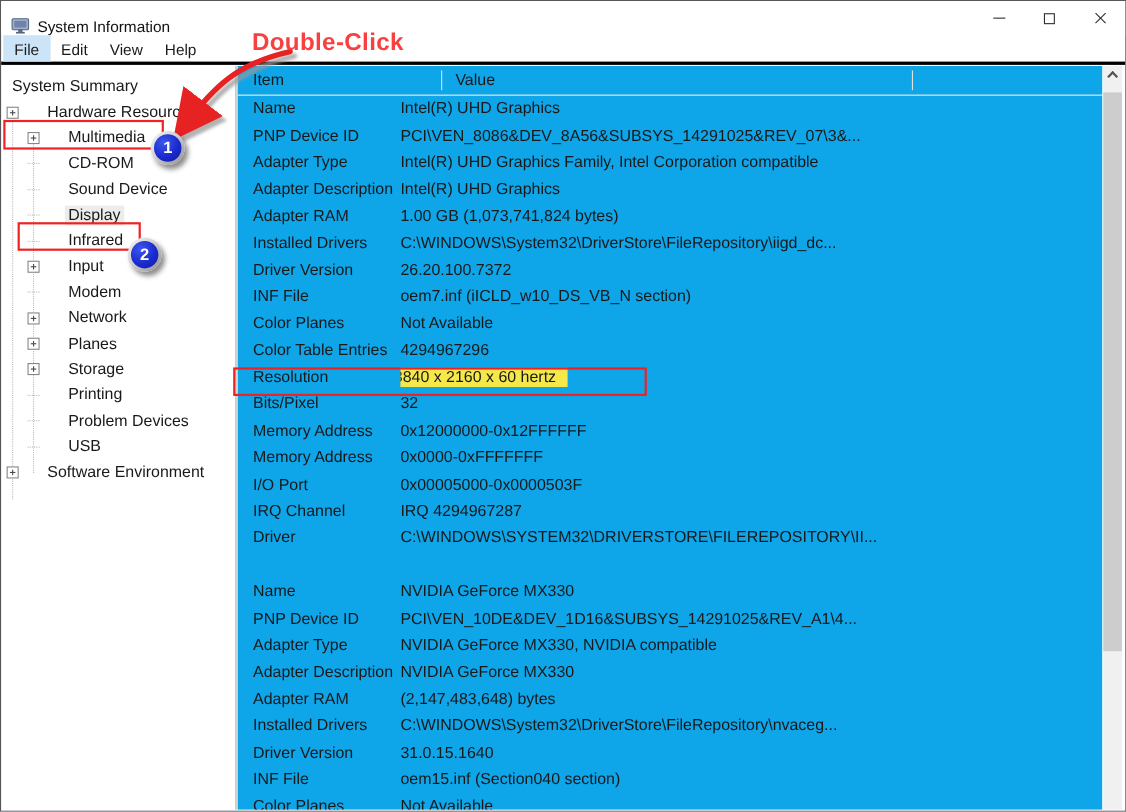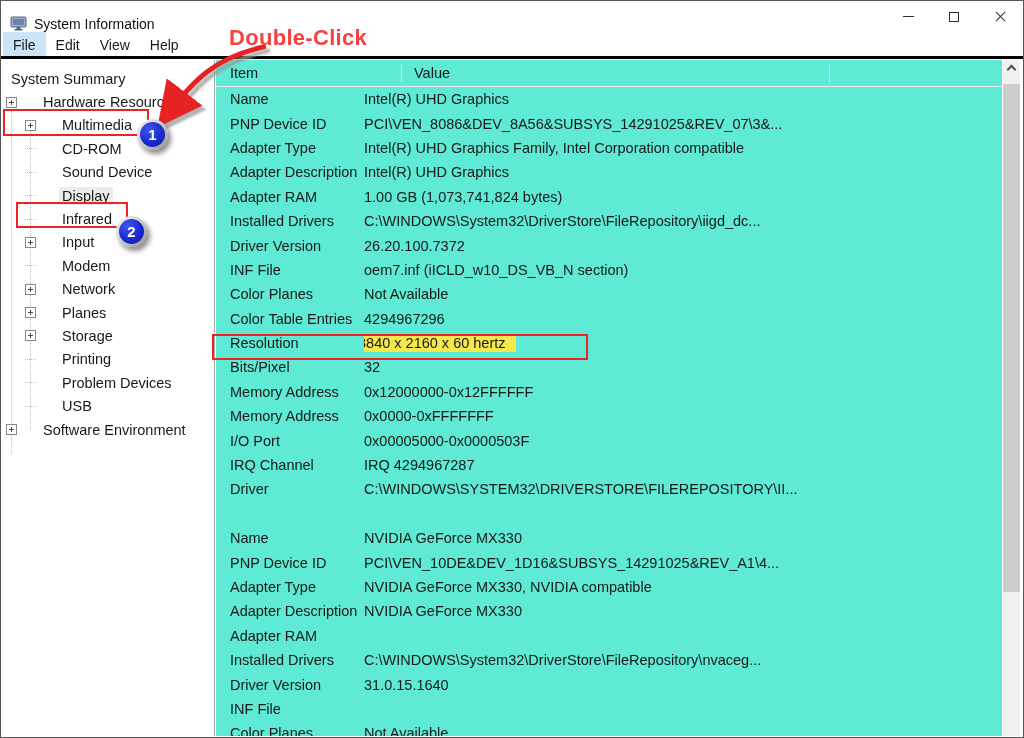--- a/index.html
+++ b/index.html
@@ -25,21 +25,21 @@
   .g-close i:last-child{transform:rotate(-45deg);}
 
   
   .menubar{height:27px;display:flex;align-items:stretch;padding-left:2px;font-size:14px;color:#1a1a1a;border-bottom:3px solid #000000;}
   .menu-item{padding:0 10px;line-height:26px;}
   .menu-item.active{background:var(--menu-active);}
 
   
   .tree-panel{position:absolute;left:1px;top:59px;bottom:1px;width:211px;background:#fff;overflow:hidden;}
   .divider{position:absolute;left:213px;top:59px;bottom:1px;width:1px;background:#a9a9a9;}
-  .list-panel{position:absolute;left:215px;right:21px;top:59px;bottom:1px;background:#5eead4;overflow:hidden;}
+  .list-panel{position:absolute;left:215px;right:21px;top:59px;bottom:1px;background:#0ea5e9;overflow:hidden;}
 
   
   .tree-rows{position:absolute;top:7px;left:0;right:0;}
   .tree-row{height:23.4px;display:flex;align-items:center;font-size:14.5px;color:var(--txt);white-space:nowrap;}
   .t-spacer{flex:none;}
   .lv0 .t-spacer{width:6px;}
   .lv1 .t-spacer{width:4px;}
   .lv2 .t-spacer{width:23px;}
   .t-box{flex:none;width:11px;height:11px;border:1px solid #878787;background:#fff;position:relative;}
   .t-box .h{position:absolute;left:2px;right:2px;top:4px;height:1px;background:#4a4a4a;}
@@ -328,31 +328,33 @@
         <div class="lrow">
           <div class="c-item">Adapter Type</div>
           <div class="c-val"><span>NVIDIA GeForce MX330, NVIDIA compatible</span></div>
         </div>
         <div class="lrow">
           <div class="c-item">Adapter Description</div>
           <div class="c-val"><span>NVIDIA GeForce MX330</span></div>
         </div>
         <div class="lrow">
           <div class="c-item">Adapter RAM</div>
+          <div class="c-val"><span>(2,147,483,648) bytes</span></div>
         </div>
         <div class="lrow">
           <div class="c-item">Installed Drivers</div>
           <div class="c-val"><span>C:\WINDOWS\System32\DriverStore\FileRepository\nvaceg...</span></div>
         </div>
         <div class="lrow">
           <div class="c-item">Driver Version</div>
           <div class="c-val"><span>31.0.15.1640</span></div>
         </div>
         <div class="lrow">
           <div class="c-item">INF File</div>
+          <div class="c-val"><span>oem15.inf (Section040 section)</span></div>
         </div>
         <div class="lrow">
           <div class="c-item">Color Planes</div>
           <div class="c-val"><span>Not Available</span></div>
         </div>
       </div>
   </div>
 
   <div class="scrollbar">
     <div class="sb-btn">

